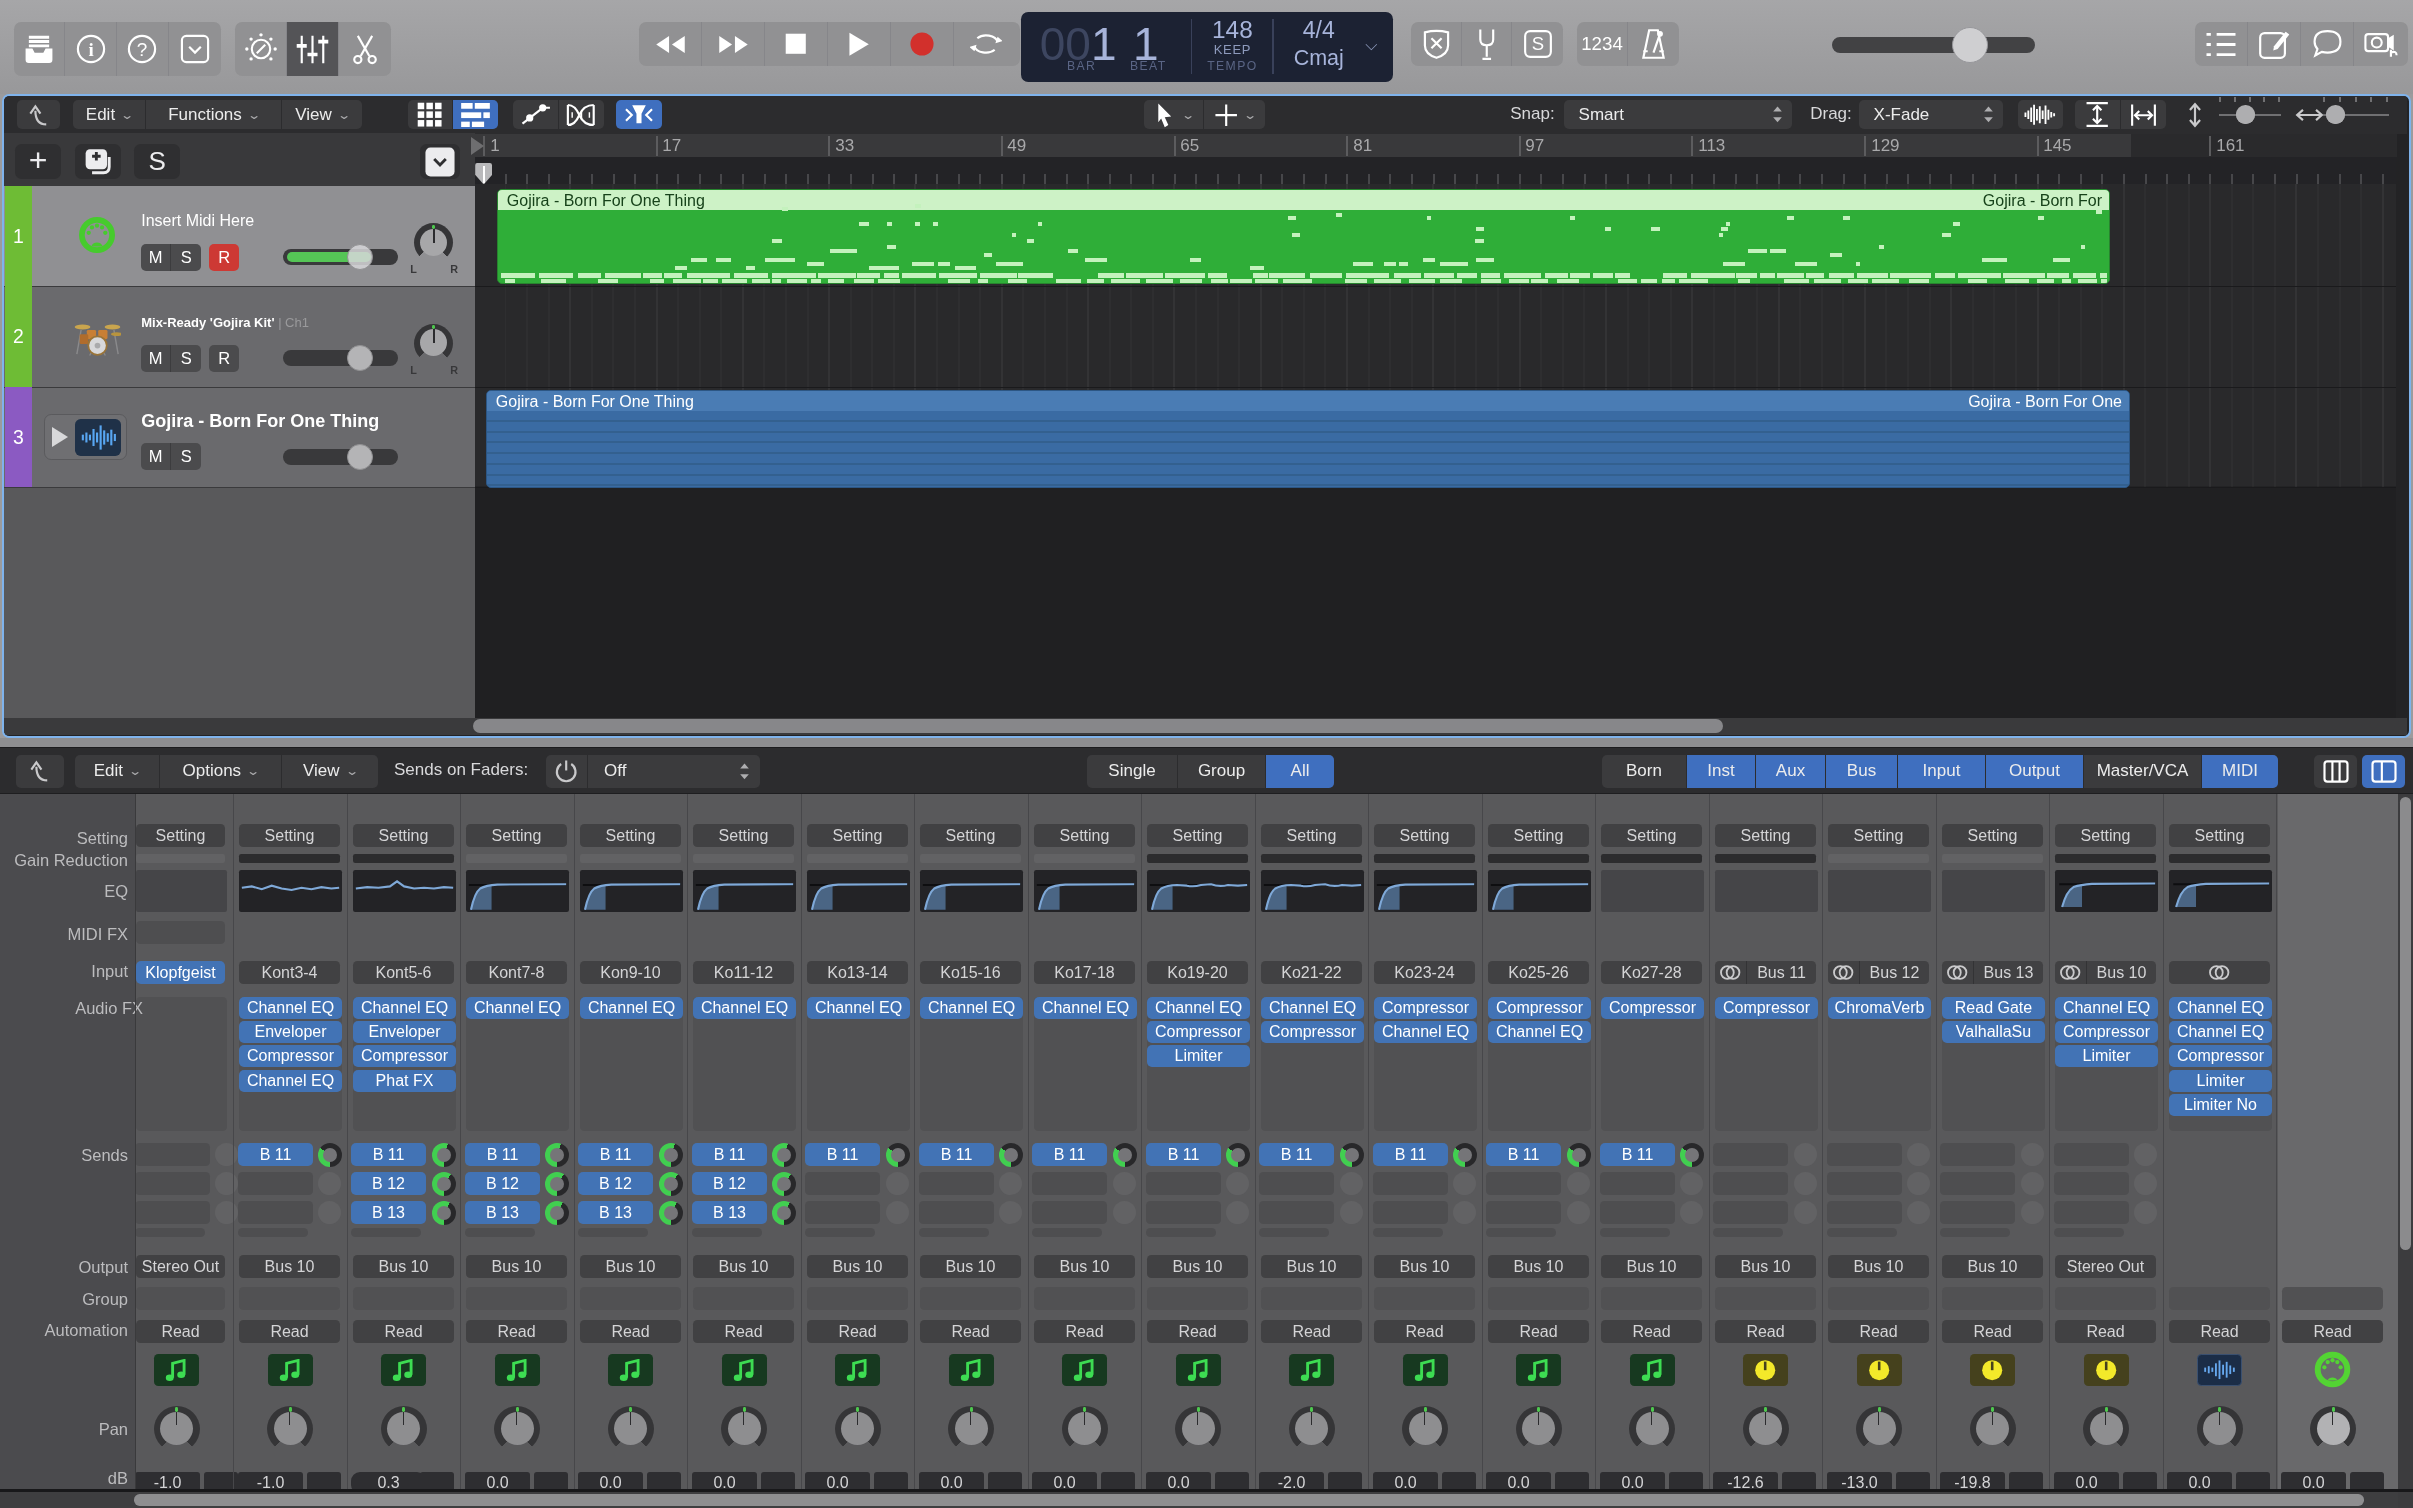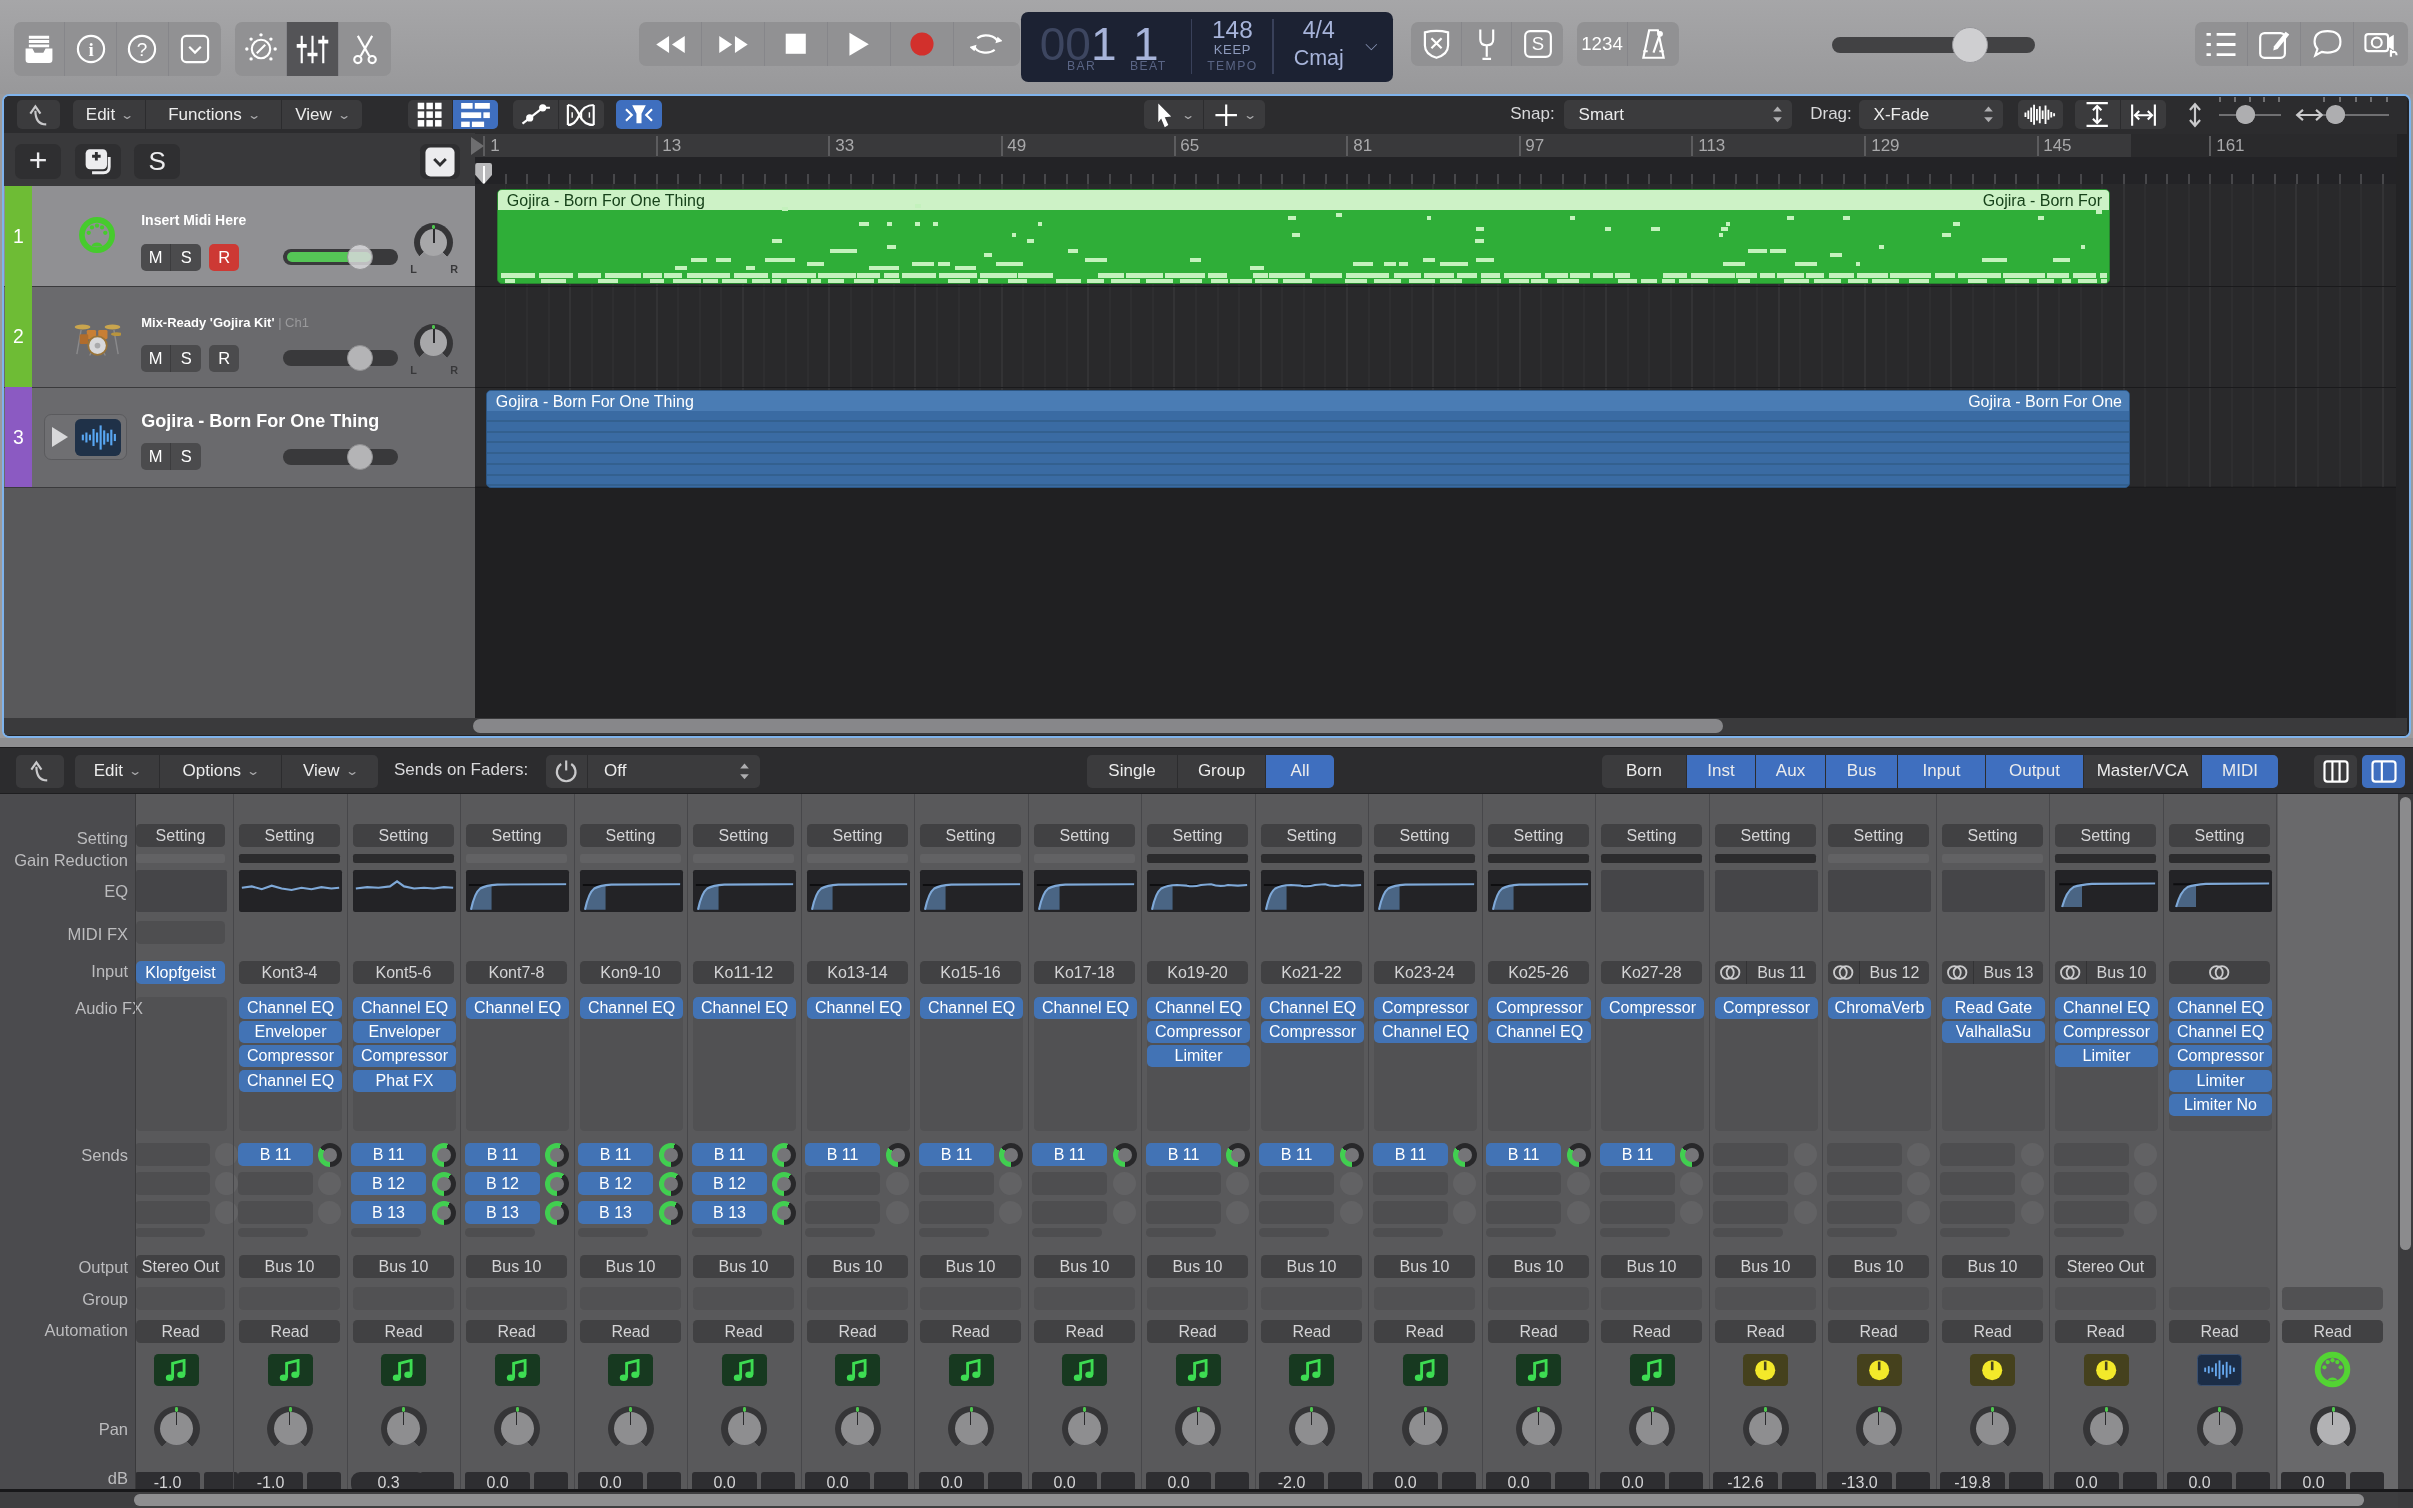--- a/index.html
+++ b/index.html
@@ -447,21 +447,21 @@
           <rect x="2" y="2" width="40" height="40" rx="7" fill="#ececee"></rect>
           <path d="M14 18 l8 8 l8 -8" fill="none" stroke="#2f2f31" stroke-width="4"></path>
         </svg>
       </div>
       <div class="abs" style="left:471px;top:38px;width:1921px;height:23px;background:#39393b"></div>
       <div class="abs" style="left:2127px;top:38px;width:266px;height:23px;background:#2a2a2c"></div>
       <div class="abs" style="left:471px;top:61px;width:1921px;height:27px;background:#232326"></div>
       <div class="abs" style="left:479px;top:40px;width:1.4px;height:20px;background:#5c5c5e"></div>
       <div class="abs" style="left:486px;top:40px;font-size:17px;color:#a9a9ab">1</div>
       <div class="abs" style="left:652px;top:40px;width:1.4px;height:20px;background:#5c5c5e"></div>
-      <div class="abs" style="left:658px;top:40px;font-size:17px;color:#a9a9ab">13</div>
+      <div class="abs" style="left:658px;top:40px;font-size:17px;color:#a9a9ab">17</div>
       <div class="abs" style="left:824px;top:40px;width:1.4px;height:20px;background:#5c5c5e"></div>
       <div class="abs" style="left:831px;top:40px;font-size:17px;color:#a9a9ab">33</div>
       <div class="abs" style="left:997px;top:40px;width:1.4px;height:20px;background:#5c5c5e"></div>
       <div class="abs" style="left:1003px;top:40px;font-size:17px;color:#a9a9ab">49</div>
       <div class="abs" style="left:1170px;top:40px;width:1.4px;height:20px;background:#5c5c5e"></div>
       <div class="abs" style="left:1176px;top:40px;font-size:17px;color:#a9a9ab">65</div>
       <div class="abs" style="left:1342px;top:40px;width:1.4px;height:20px;background:#5c5c5e"></div>
       <div class="abs" style="left:1349px;top:40px;font-size:17px;color:#a9a9ab">81</div>
       <div class="abs" style="left:1515px;top:40px;width:1.4px;height:20px;background:#5c5c5e"></div>
       <div class="abs" style="left:1521px;top:40px;font-size:17px;color:#a9a9ab">97</div>
@@ -674,21 +674,21 @@
           <circle cx="25" cy="25" r="21" fill="none" stroke="#46cb2d" stroke-width="8"></circle>
           <g fill="#46cb2d">
             <circle cx="13.5" cy="22" r="3"></circle>
             <circle cx="18" cy="14.5" r="3"></circle>
             <circle cx="25" cy="12" r="3"></circle>
             <circle cx="32" cy="14.5" r="3"></circle>
             <circle cx="36.5" cy="22" r="3"></circle>
             <path d="M17 41 a8.5 8.5 0 0 1 16 0 z"></path>
           </g>
         </svg></div>
-      <div class="abs" style="left:137px;top:116px;font-size:14px;font-weight:bold;color:#fff">Insert Midi Here</div>
+      <div class="abs" style="left:137px;top:116px;font-size:16px;font-weight:normal;color:#fff">Insert Midi Here</div>
       <div class="abs" style="left:137px;top:148px;width:60px;height:27px;display:flex;border-radius:5px;overflow:hidden;border:0px">
         <div class="msbtn" style="width:30px;border-right:1.4px solid #3c3c3e">M</div>
         <div class="msbtn" style="width:30px">S</div>
       </div>
       <div class="abs" style="left:205px;top:148px;width:30px;height:27px;background:#cd3934;border-radius:5px;color:#fff;font-size:16.5px;display:flex;align-items:center;justify-content:center">R</div>
       <div class="abs" style="left:279px;top:153px;width:115px;height:16px;background:#39393b;border-radius:8px"></div>
       <div class="abs" style="left:283px;top:156px;width:84px;height:10px;background:#55c556;border-radius:5px"></div>
       <div class="abs" style="left:343px;top:148px;width:26px;height:26px;border-radius:50%;background:rgba(215,215,217,0.85);border:1.4px solid #919193;"></div>
       <div class="abs" style="left:410px;top:127px;width:39px;height:39px;border-radius:50%;background:conic-gradient(from 225deg, #353537 0deg 270deg, transparent 270deg 360deg);"></div>
       <div class="abs" style="left:416px;top:133px;width:27px;height:27px;border-radius:50%;background:#a7a7a9;"></div>

